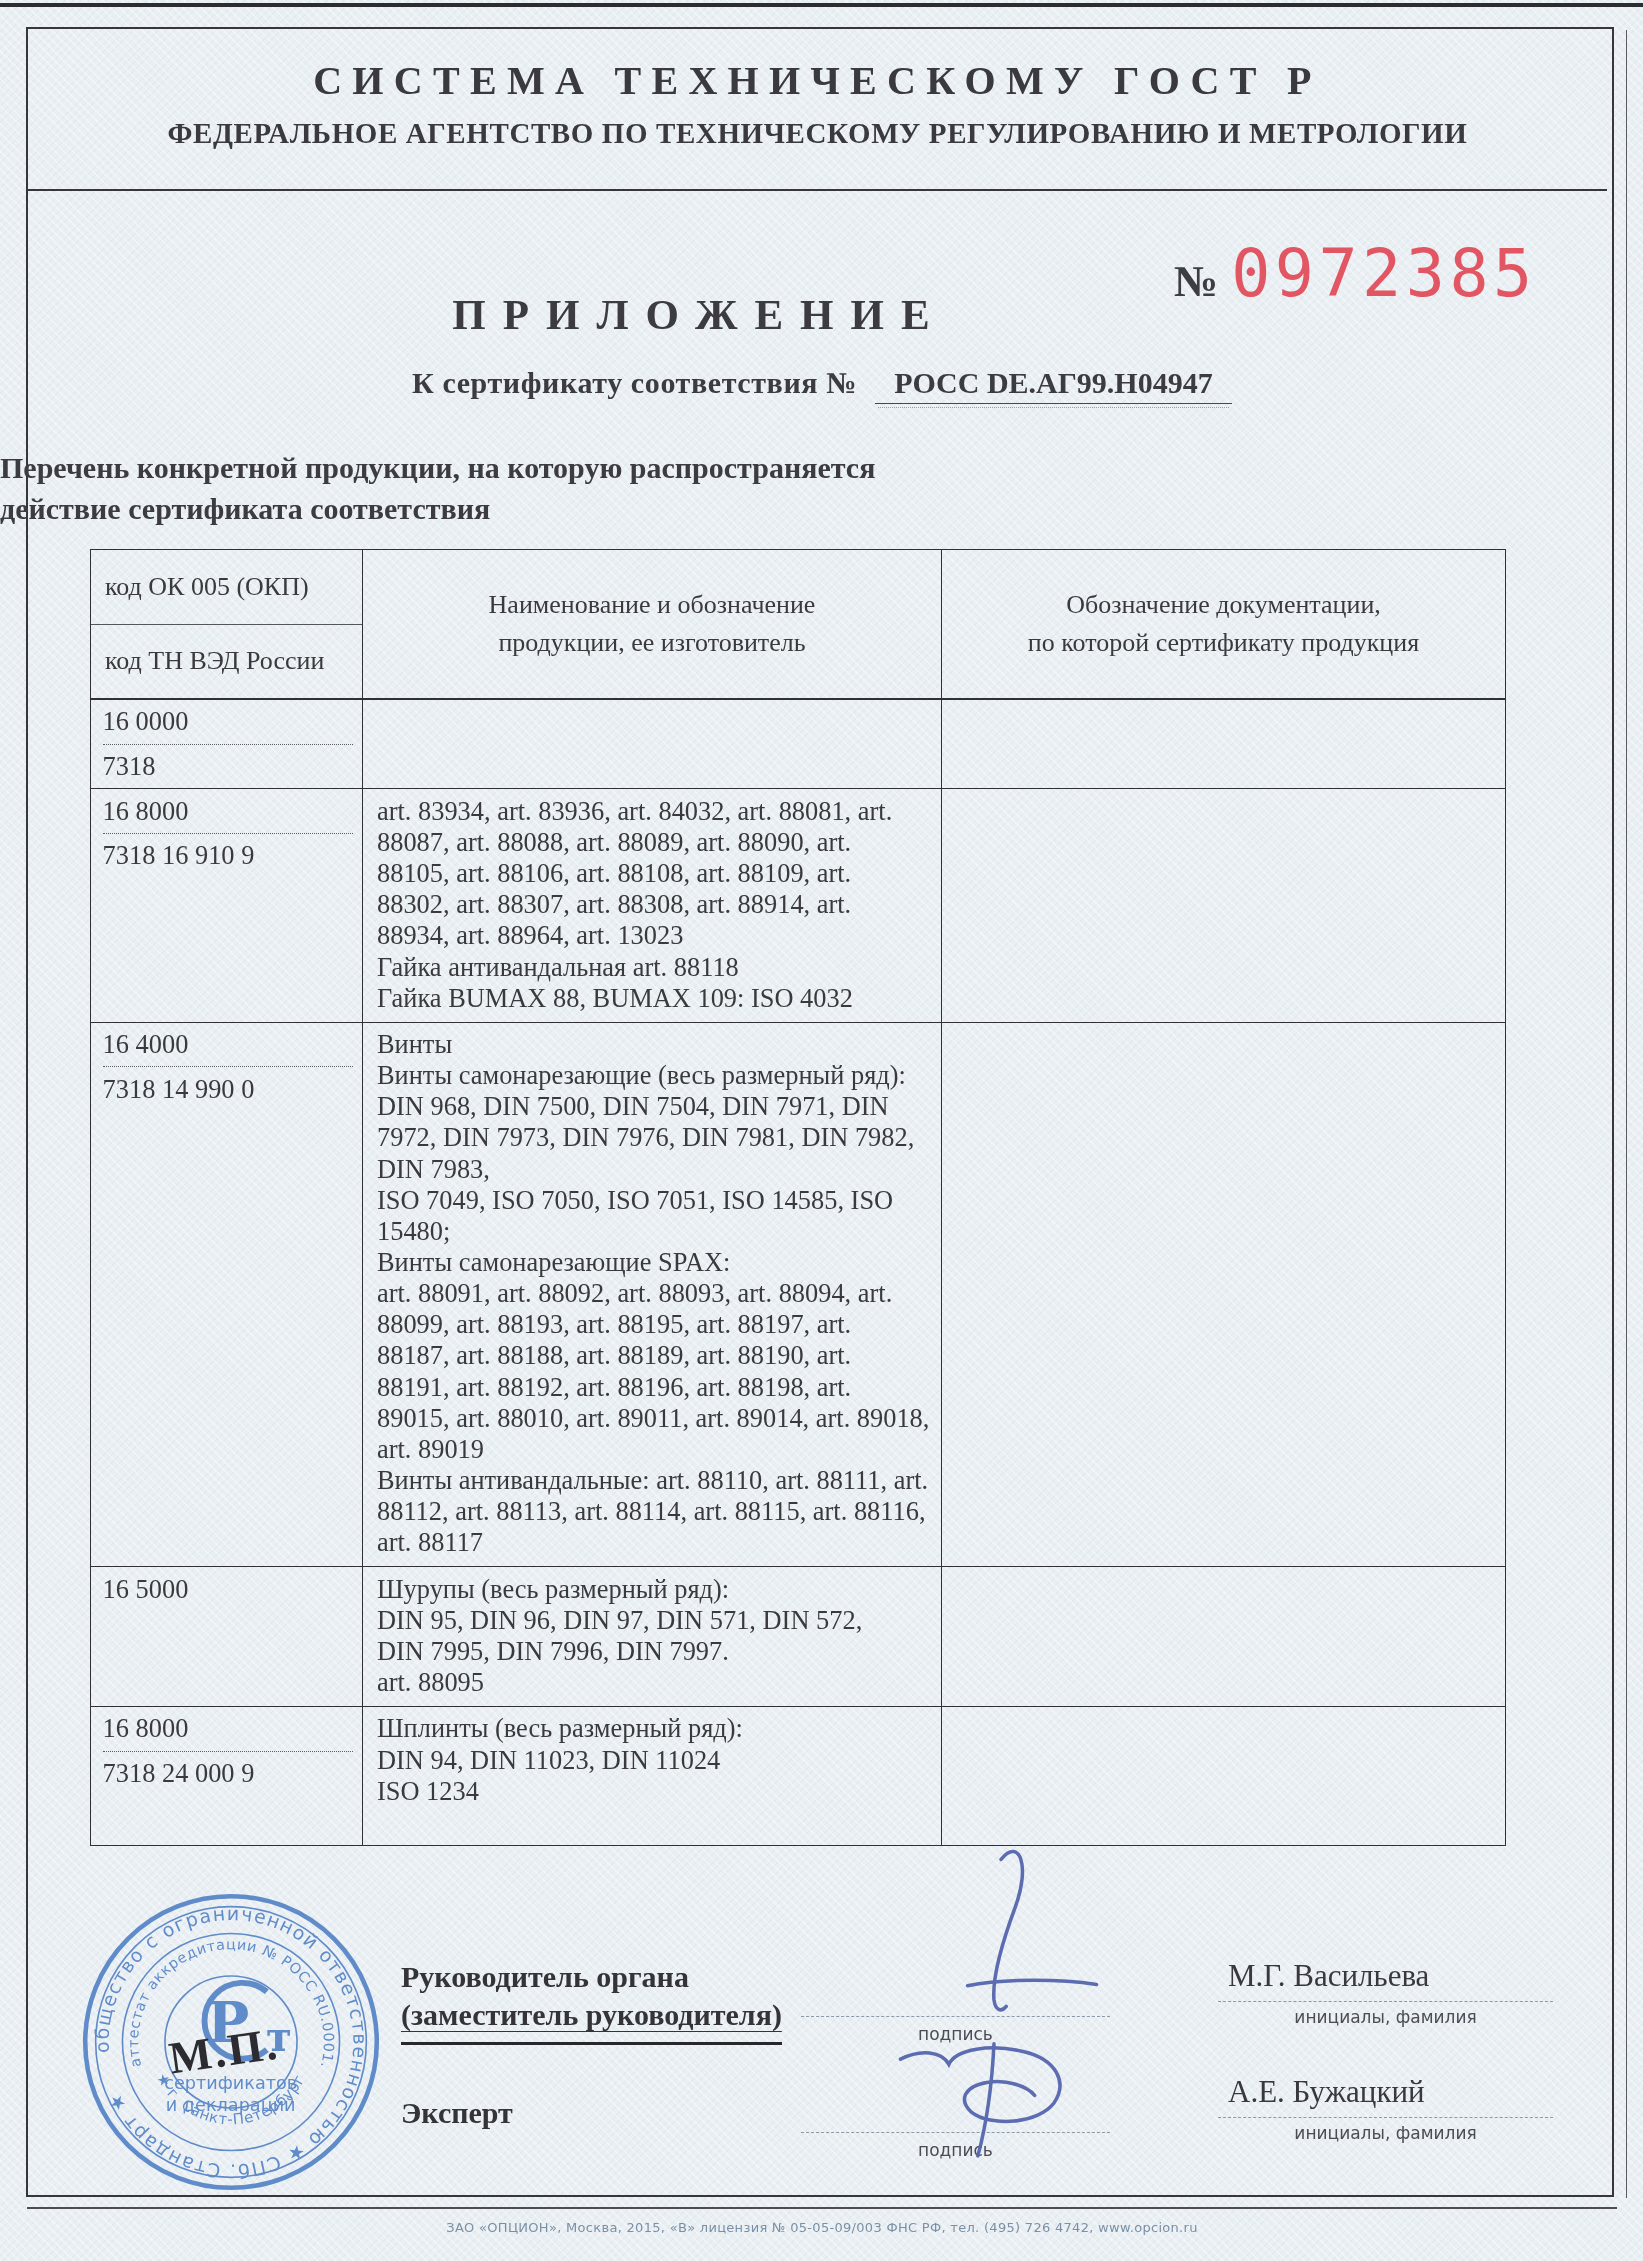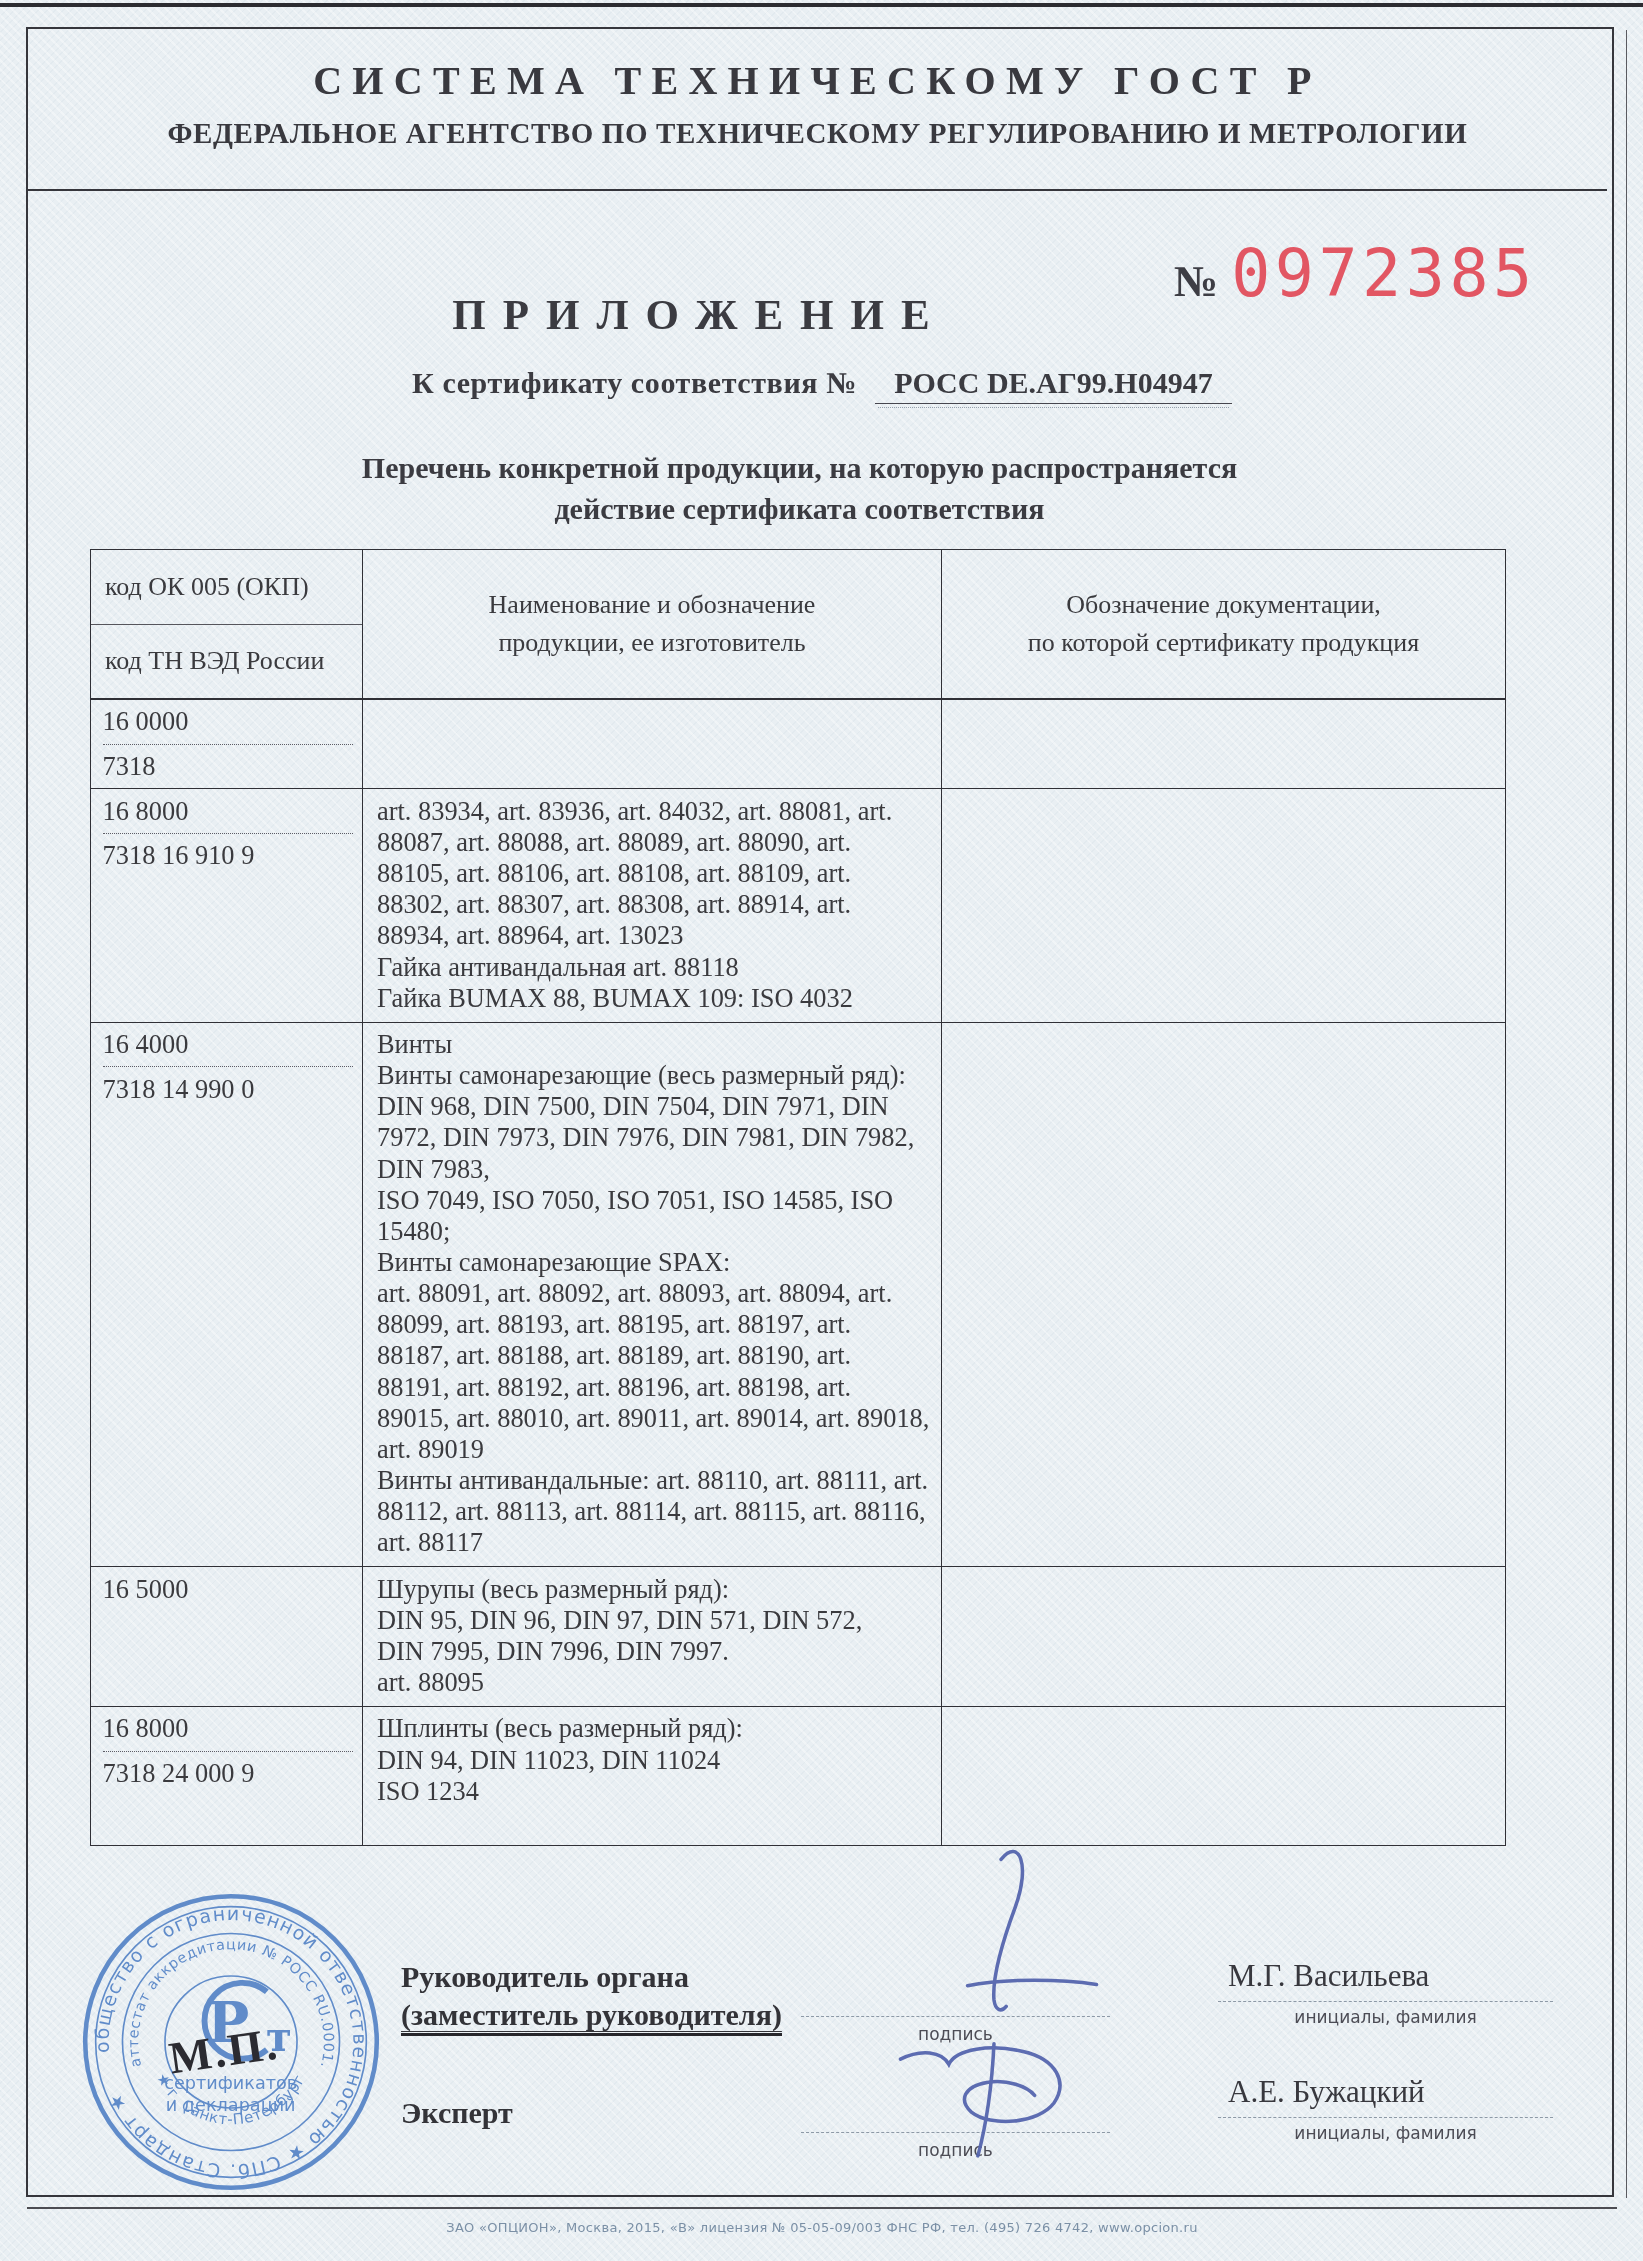--- a/index.html
+++ b/index.html
@@ -24,39 +24,39 @@
   .blank-no .no-sign{font-size:44px;font-weight:bold;color:#3d3d44;}
   .blank-no .no-digits{font-family:"DejaVu Sans Mono", monospace;font-size:65px;font-weight:normal;color:#e25663;letter-spacing:4.5px;}
 
   .title{position:absolute;left:0;top:290px;width:1399px;text-align:center;font-size:43px;font-weight:bold;letter-spacing:17px;color:#3b3b41;}
 
   .certline{position:absolute;left:0;top:366px;width:1644px;text-align:center;font-size:30px;color:#3b3b41;}
   .certline .lbl{font-weight:bold;letter-spacing:0.6px;}
   .certline .num{display:inline-block;position:relative;margin-left:18px;padding:0 19.3px 2.6px 19.3px;font-weight:bold;border-bottom:1.3px solid #46464e;}
   .certline .num::after{content:"";position:absolute;left:2.6px;right:2.6px;bottom:-5.8px;border-top:1.9px dotted #97a1ac;}
 
-  .subtitle{position:absolute;left:0;width:1599px;text-align:center;font-size:30px;font-weight:bold;color:#3b3b41;}
+  .subtitle{position:absolute;left:0;width:1599px;text-align:left;font-size:30px;font-weight:bold;color:#3b3b41;}
   .subtitle.s1{top:451px;}
   .subtitle.s2{top:492px;}
 
   table.products{position:absolute;left:90px;top:549px;width:1412px;border-collapse:collapse;table-layout:fixed;}
   table.products td{border:1.9px solid #303036;vertical-align:top;}
   .c1{width:271px;} .c2{width:578px;} .c3{width:563px;}
   tr.hdr td{border-bottom-width:2.6px;height:148px;padding:0;vertical-align:middle;}
   .hdr-c1{display:flex;flex-direction:column;height:148px;}
   .hdr-c1 .half{flex:1;display:flex;align-items:center;padding-left:14px;font-size:26px;}
   .hdr-c1 .half.top{border-bottom:1.3px solid #55555c;}
   .hdr-mid{text-align:center;font-size:26px;line-height:1.45;white-space:pre-line;}
   td.codecell{padding:6.4px 9px 6.4px 11.6px;font-size:26.4px;line-height:1.17;}
   td.prodcell,td.doccell{padding:6.4px 11.6px 7.7px 14px;font-size:26.4px;line-height:1.18;white-space:pre-line;}
   .code-tnved{border-top:1.3px dotted #5d5d66;margin-top:6.4px;padding-top:6.4px;}
   tr.r1{height:84px;} tr.r5{height:139px;} tr.r4{height:134px;}
 
   .sig-label{position:absolute;font-size:30px;font-weight:bold;color:#333338;}
-  .sig-label.u{border-bottom:3.9px solid #27272c;padding-bottom:1px;text-decoration:underline;text-underline-offset:5.8px;text-decoration-thickness:1.3px;}
+  .sig-label.u{border-bottom:3.9px solid #27272c;padding-bottom:10px;text-decoration:underline;text-underline-offset:5.8px;text-decoration-thickness:1.3px;}
   .rule{position:absolute;border-top:1.3px dashed #8d99a6;height:0;}
   .caption{position:absolute;text-align:center;font-family:"DejaVu Sans", sans-serif;font-size:17px;color:#4c4c55;}
   .fio{position:absolute;font-size:31px;color:#38383e;}
 
   .mp{position:absolute;left:169px;top:2025px;font-size:45px;font-weight:bold;color:#2b2b31;transform:rotate(-8deg);letter-spacing:2.6px;}
 
   .stamp{position:absolute;left:79px;top:1890px;width:304px;height:304px;opacity:.84;}
   .sig-ink{position:absolute;left:774px;top:1831px;width:400px;height:361px;}
 
   .imprint{position:absolute;left:0;top:2220px;width:1644px;text-align:center;font-family:"DejaVu Sans", sans-serif;font-size:13px;color:#7b90a6;letter-spacing:0.3px;}

